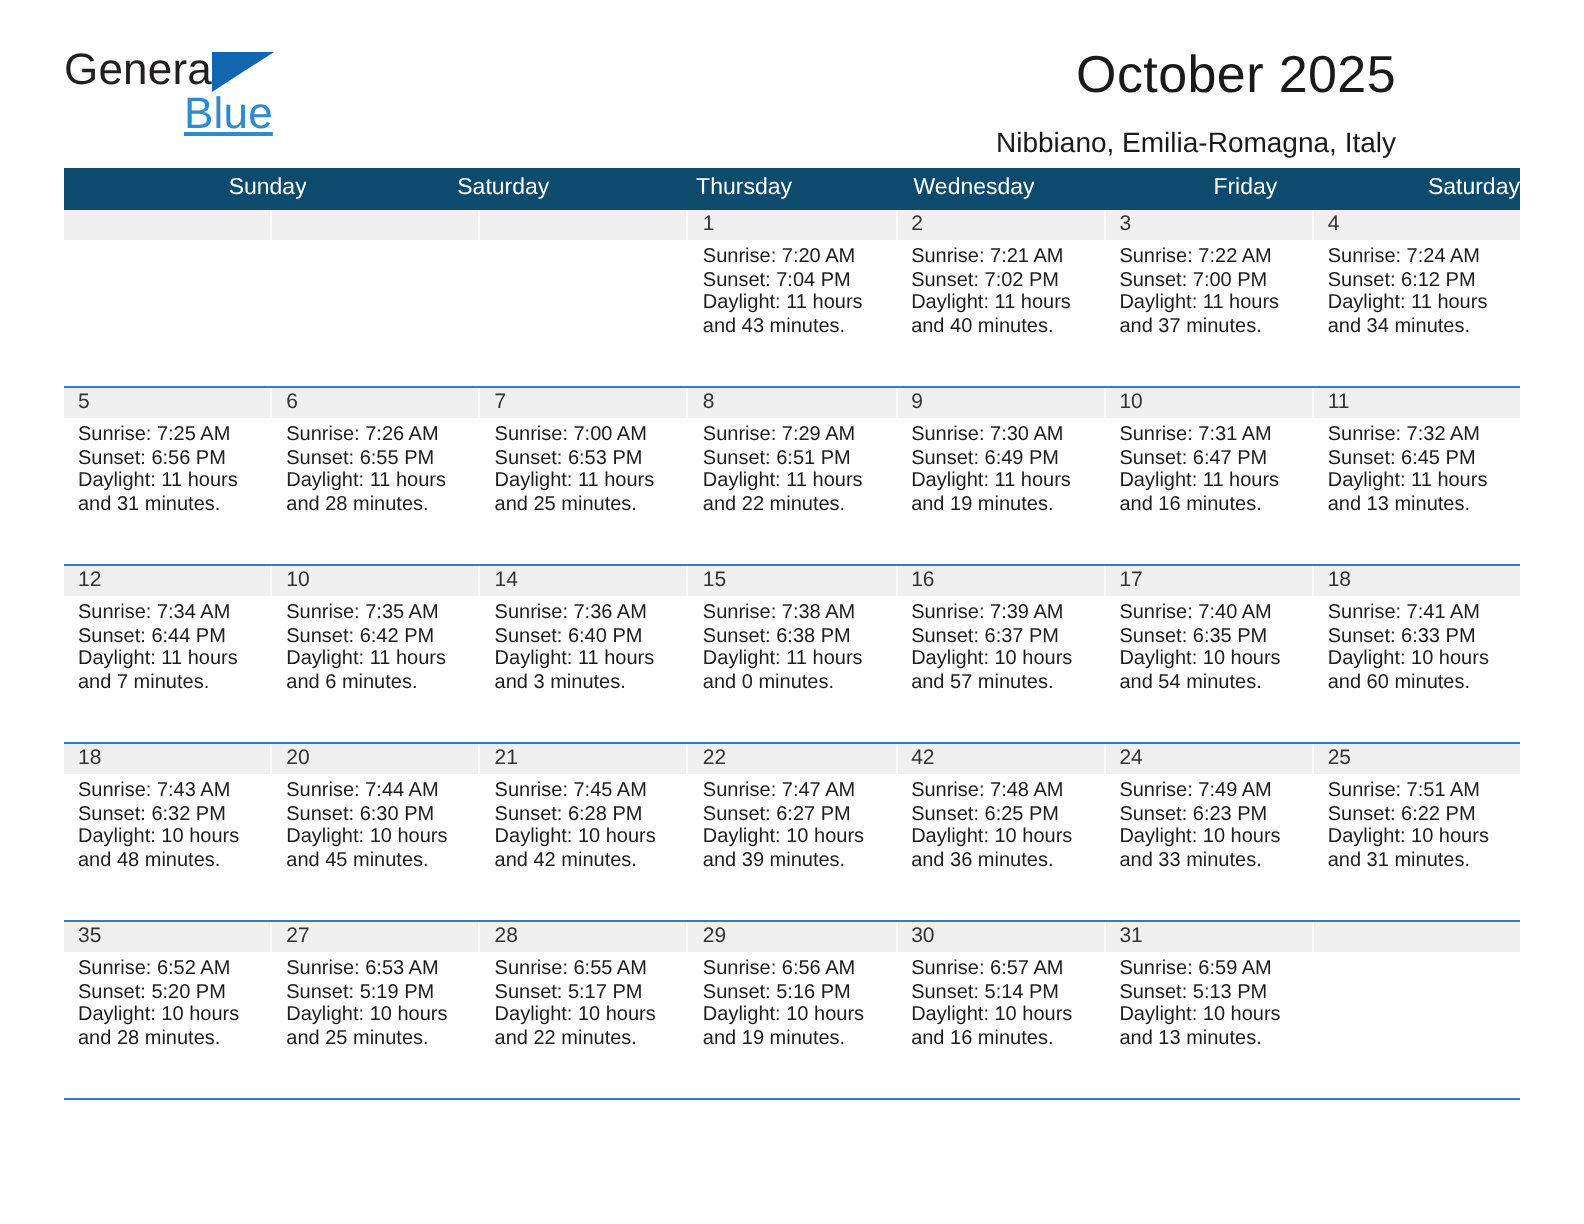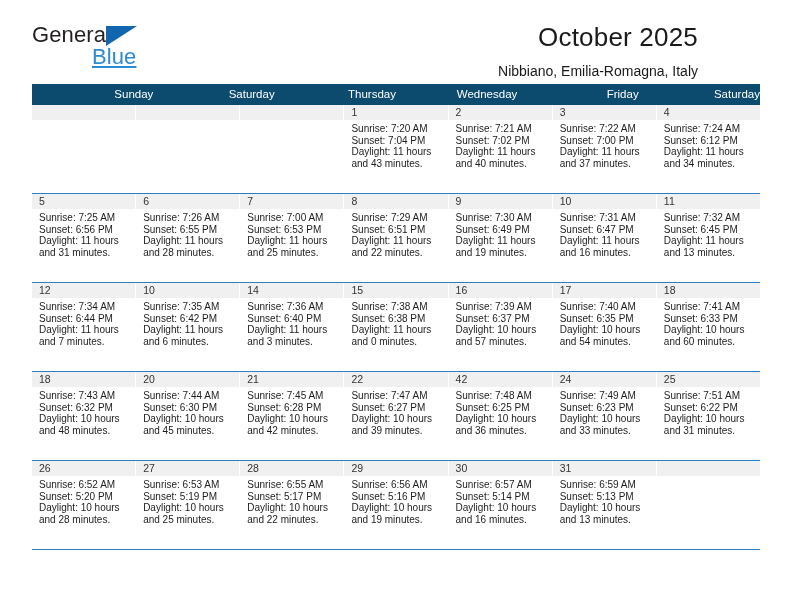--- a/index.html
+++ b/index.html
@@ -412,21 +412,21 @@
             <div class="day-body">
               <div>Sunrise: 7:51 AM</div>
               <div>Sunset: 6:22 PM</div>
               <div>Daylight: 10 hours</div>
               <div>and 31 minutes.</div>
             </div>
           </div>
         </div>
         <div class="week-row">
           <div class="day-cell">
-            <div class="daynum-strip">26</div>
+            <div class="daynum-strip">35</div>
             <div class="day-body">
               <div>Sunrise: 6:52 AM</div>
               <div>Sunset: 5:20 PM</div>
               <div>Daylight: 10 hours</div>
               <div>and 28 minutes.</div>
             </div>
           </div>
           <div class="day-cell">
             <div class="daynum-strip">27</div>
             <div class="day-body">

